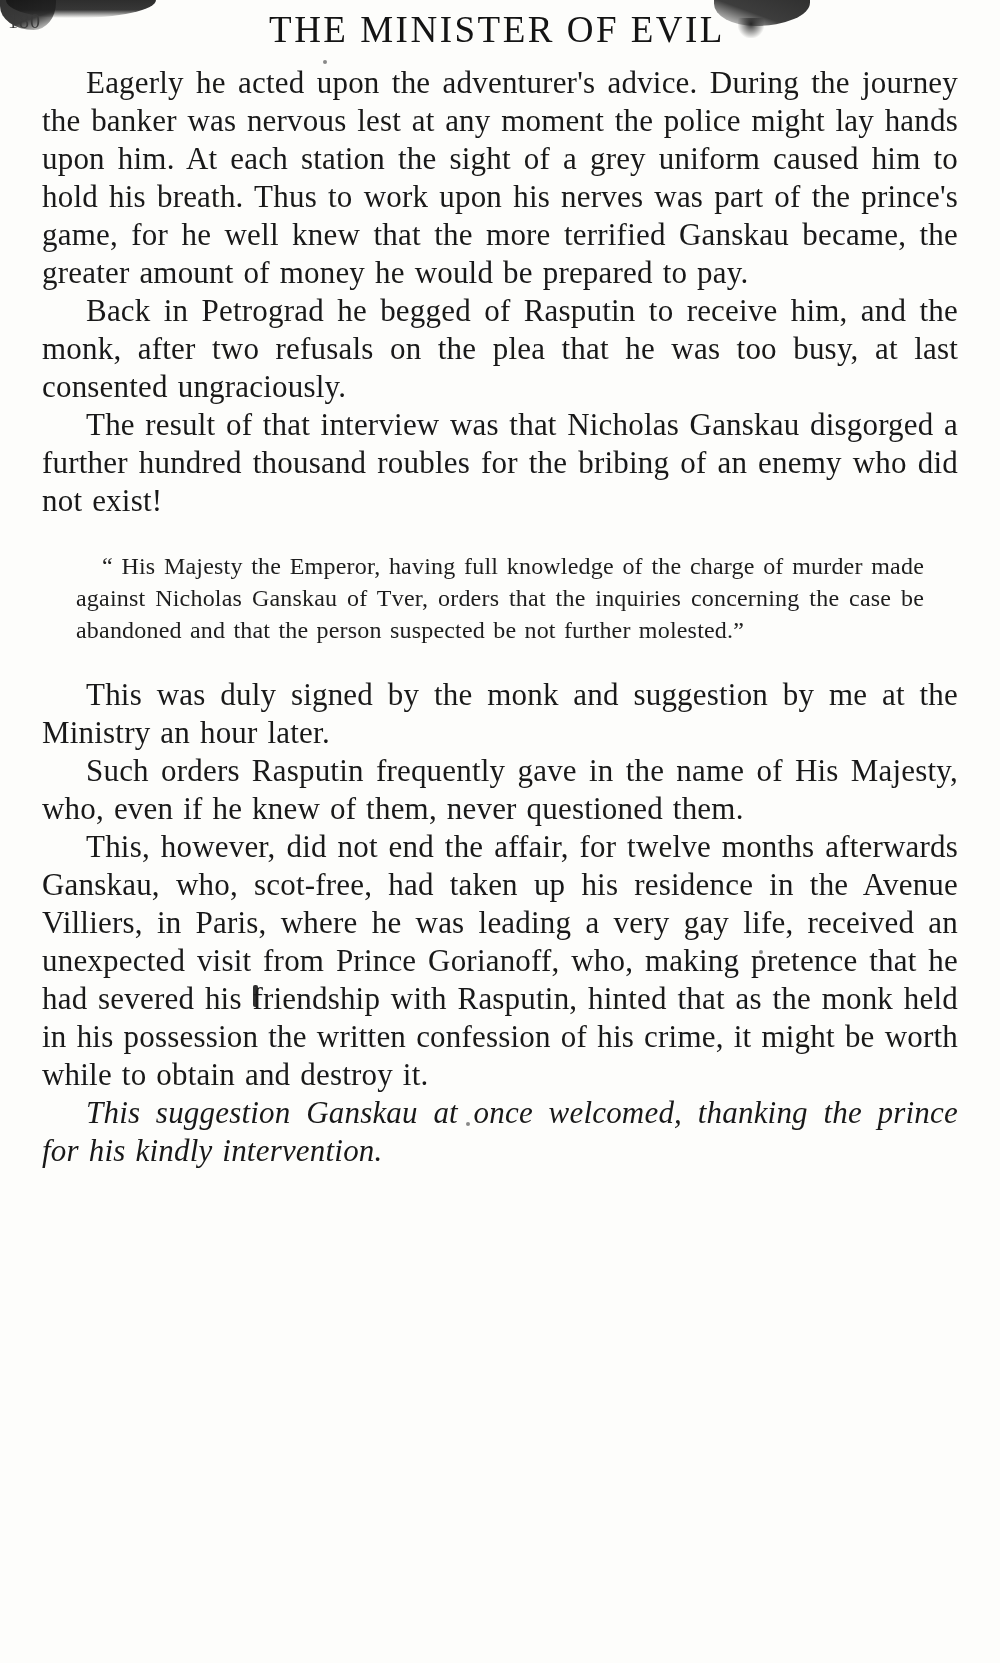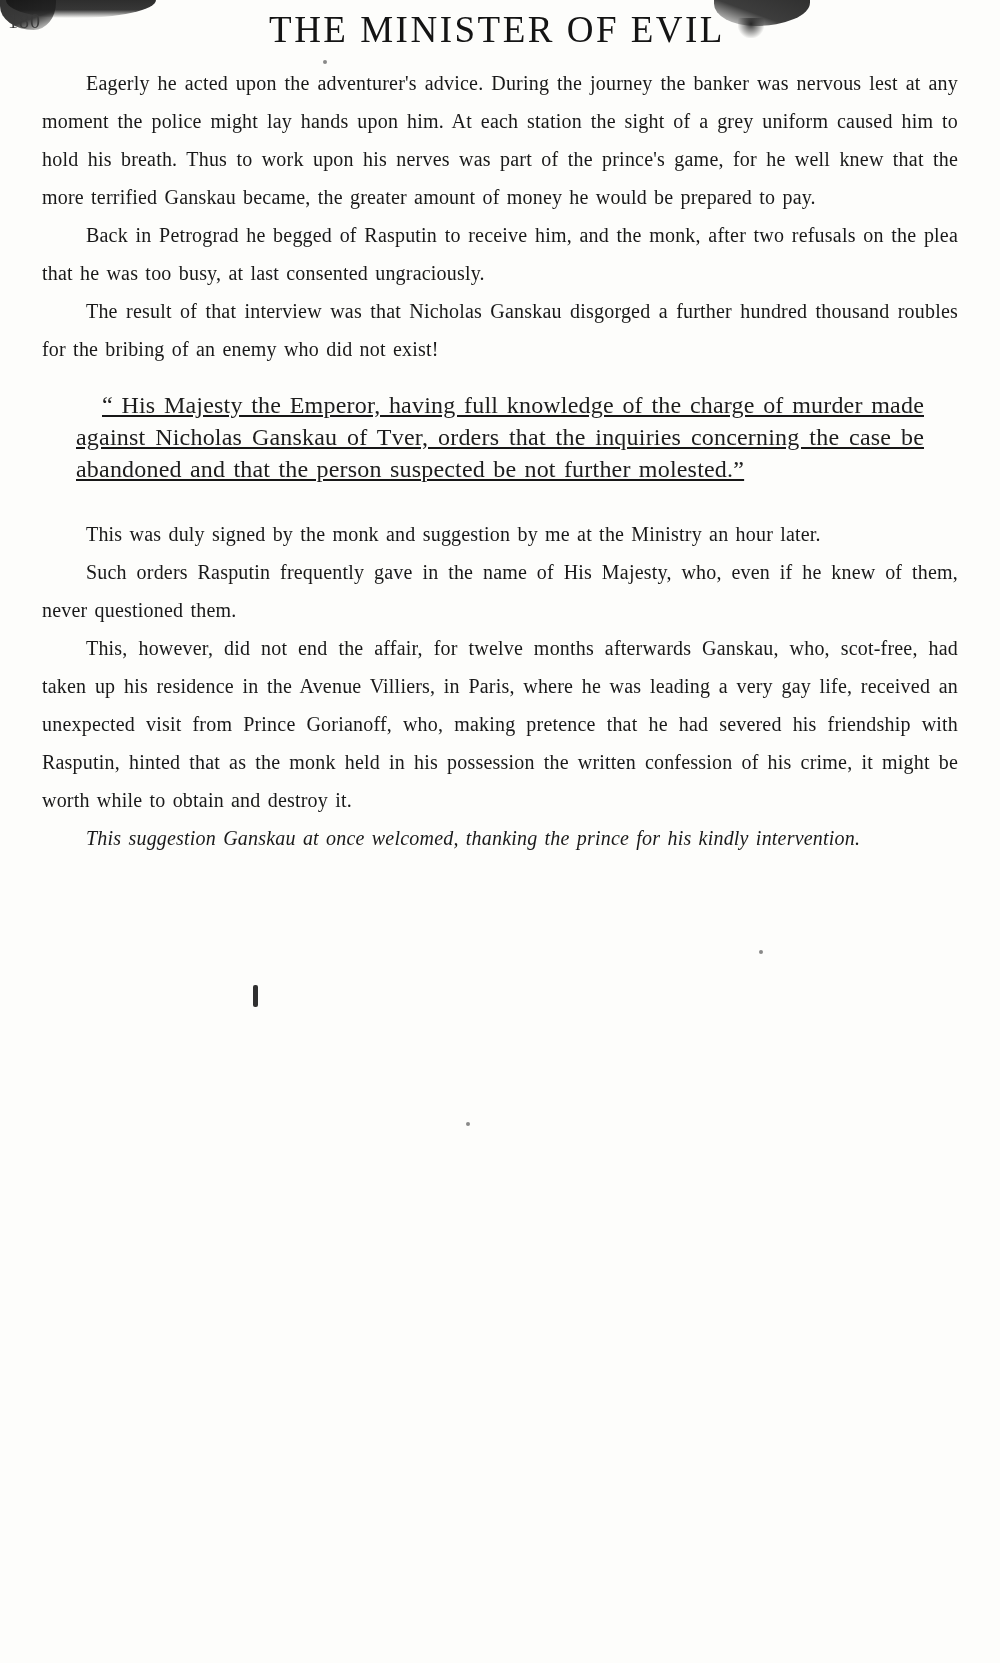--- a/index.html
+++ b/index.html
@@ -67,36 +67,35 @@
     right: 236px; top: 18px; width: 26px; height: 20px;
     background: radial-gradient(ellipse at 50% 30%, #1a1a1a 0%, rgba(0,0,0,0) 75%);
   }
 
   
   .body {
     padding: 0 42px 0 42px;
   }
   p {
     margin: 0;
-    font-size: 20px;
+    font-size: 31px;
     line-height: 38px;
     text-align: justify;
     text-indent: 44px;
     letter-spacing: .2px;
     word-spacing: 2px;
     color: #191919;
   }
   p.last-loose {
     text-align: justify;
     font-style: italic;
   }
   .quote {
-    margin: 21px 0 30px 0;
+    margin: 30px 0 30px 0;
     padding: 0 34px 0 34px;
-    text-decoration: underline;
   }
   .quote p {
     font-size: 24px;
     line-height: 32px;
     text-indent: 26px;
     text-align: justify;
     color: #1d1d1d;
   }
   
   .speck {

